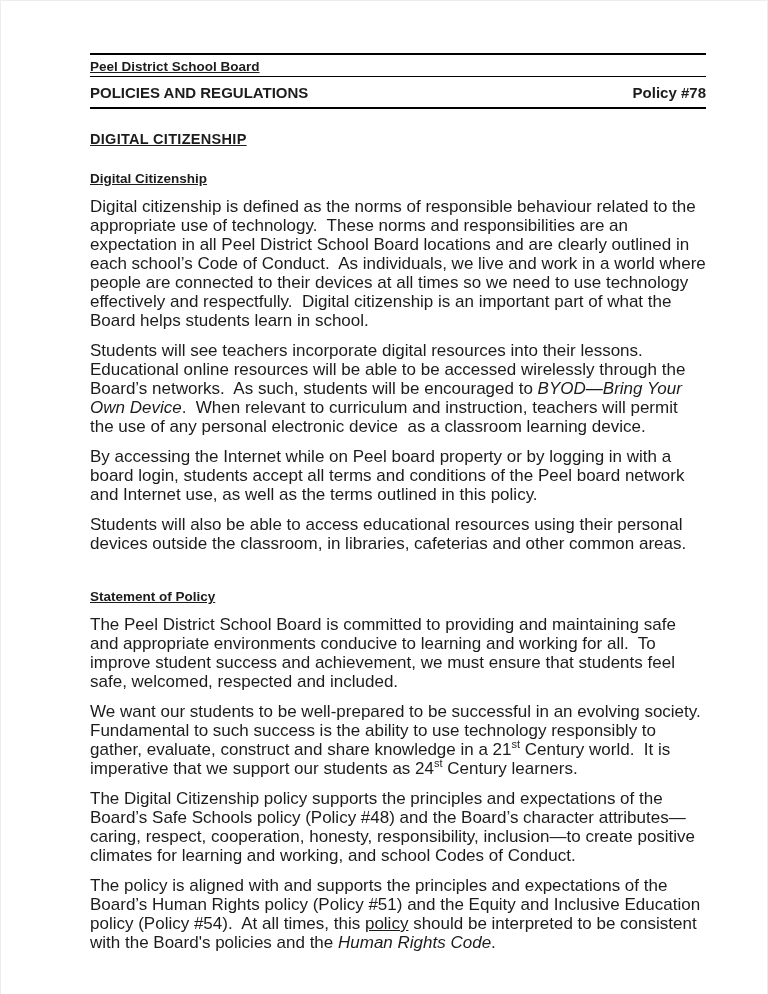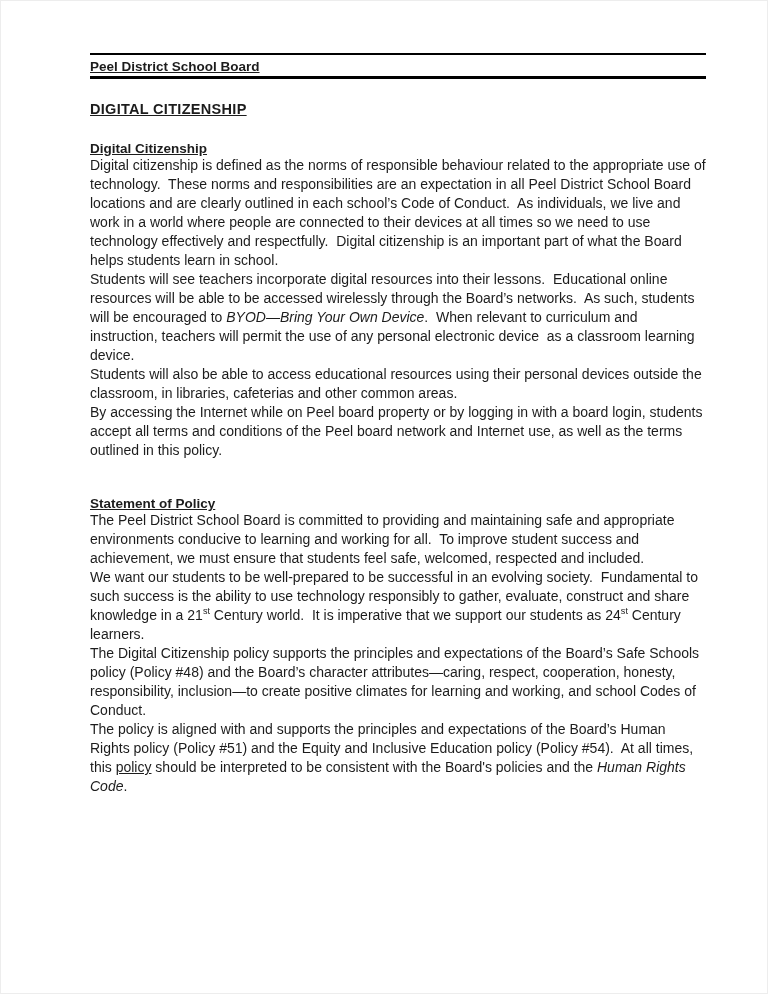--- a/index.html
+++ b/index.html
@@ -37,52 +37,57 @@
     text-decoration: underline;
     letter-spacing: 0.3px;
   }
   .section-heading {
     font-size: 13.5px;
     text-decoration: underline;
     margin-top: 24px;
   }
   .section-heading.big-gap { margin-top: 36px; }
   .para {
-    font-size: 14px;
+    font-size: 17px;
     line-height: 19px;
+    margin-top: 11px;
     white-space: pre-wrap;
   }
   .italic { font-style: italic; }
   .bold-underline { font-weight: normal; text-decoration: underline; }
   sup { font-size: 0.65em; line-height: 0; }
 </style>
 </head>
 <body>
 
 <div class="page">
 
   <div>
     <div class="rule-thick"></div>
     <div class="board-name">Peel District School Board</div>
     <div class="rule-thin"></div>
+    <div class="header-row">
+      <span>POLICIES AND REGULATIONS</span>
+      <span>Policy #78</span>
+    </div>
     <div class="rule-thick"></div>
   </div>
 
   <h1 class="doc-title">DIGITAL CITIZENSHIP</h1>
 
   <div>
     <h2 class="section-heading">Digital Citizenship</h2>
 
     <p class="para">Digital citizenship is defined as the norms of responsible behaviour related to the appropriate use of technology.  These norms and responsibilities are an expectation in all Peel District School Board locations and are clearly outlined in each school’s Code of Conduct.  As individuals, we live and work in a world where people are connected to their devices at all times so we need to use technology effectively and respectfully.  Digital citizenship is an important part of what the Board helps students learn in school.</p>
 
     <p class="para"><span>Students will see teachers incorporate digital resources into their lessons.  Educational online resources will be able to be accessed wirelessly through the Board’s networks.  As such, students will be encouraged to </span><span class="italic">BYOD—Bring Your Own Device</span><span>.  When relevant to curriculum and instruction, teachers will permit the use of any personal electronic device  as a classroom learning device.</span></p>
 
+    <p class="para">By accessing the Internet while on Peel board property or by logging in with a board login, students accept all terms and conditions of the Peel board network and Internet use, as well as the terms outlined in this policy.</p>
+
     <p class="para">Students will also be able to access educational resources using their personal devices outside the classroom, in libraries, cafeterias and other common areas.</p>
-
-    <p class="para">By accessing the Internet while on Peel board property or by logging in with a board login, students accept all terms and conditions of the Peel board network and Internet use, as well as the terms outlined in this policy.</p>
   </div>
 
   <div>
     <h2 class="section-heading big-gap">Statement of Policy</h2>
 
     <p class="para">The Peel District School Board is committed to providing and maintaining safe and appropriate environments conducive to learning and working for all.  To improve student success and achievement, we must ensure that students feel safe, welcomed, respected and included.</p>
 
     <p class="para"><span>We want our students to be well-prepared to be successful in an evolving society.  Fundamental to such success is the ability to use technology responsibly to gather, evaluate, construct and share knowledge in a 21</span><sup>st</sup><span> Century world.  It is imperative that we support our students as 24</span><sup>st</sup><span> Century learners.</span></p>
 
 

